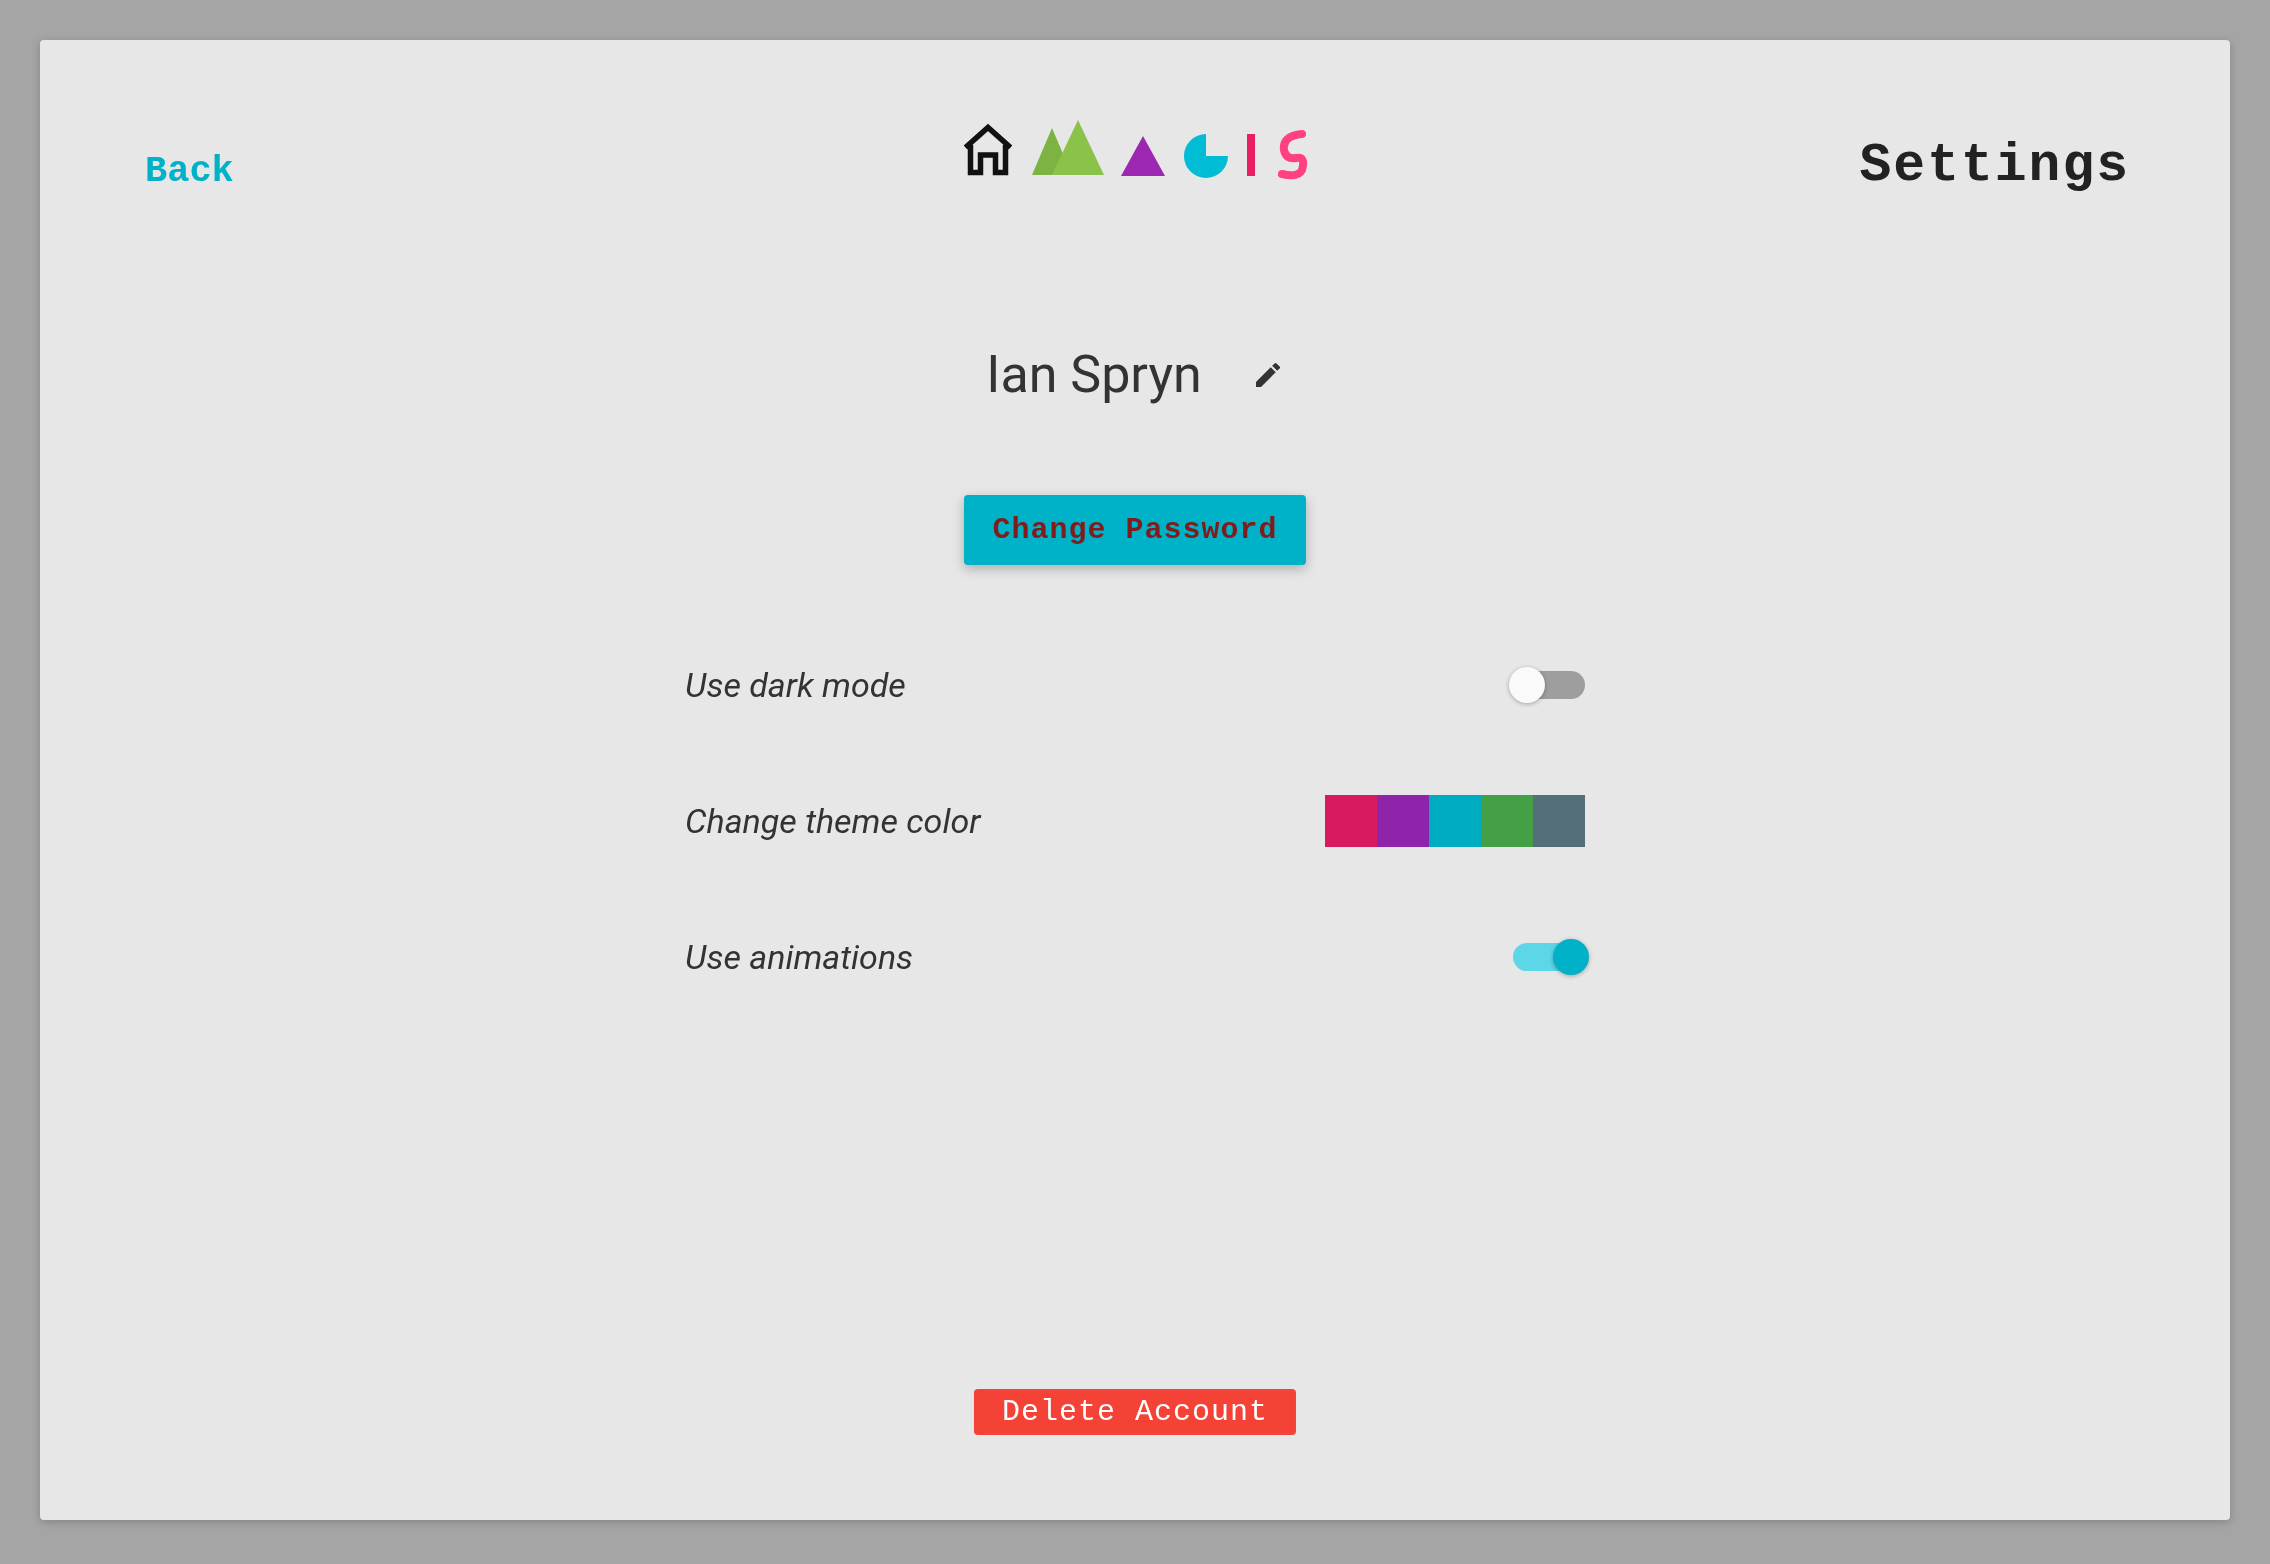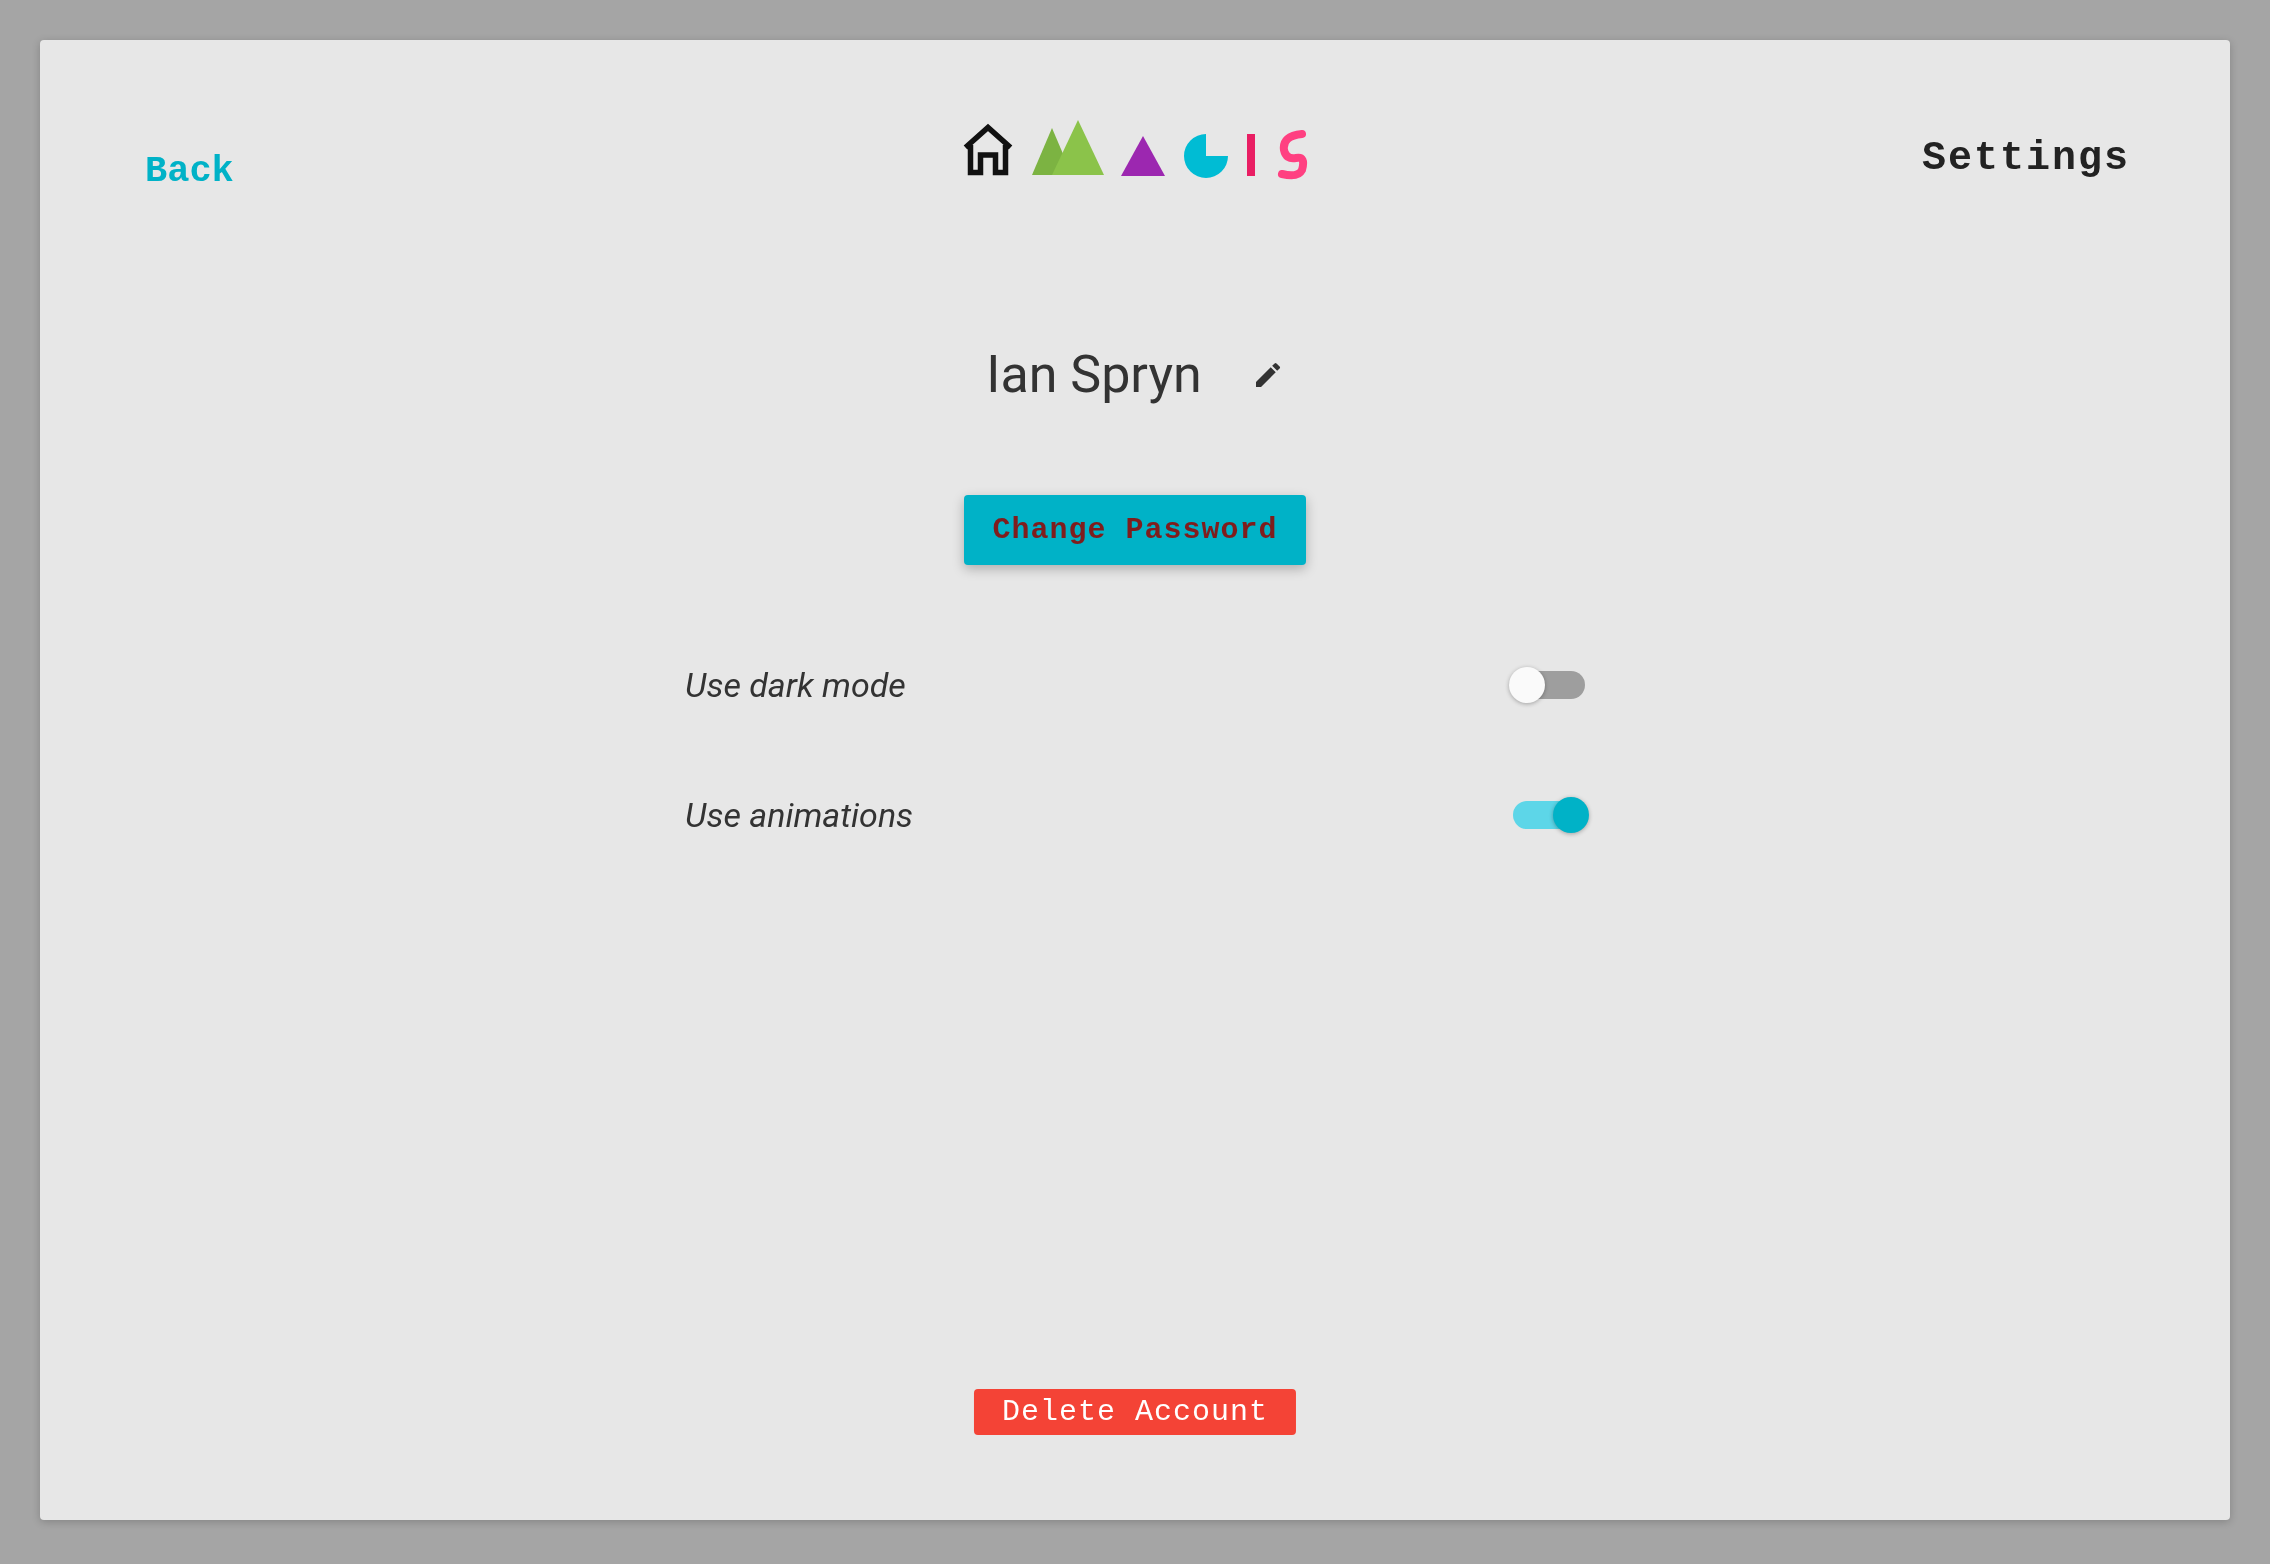--- a/index.html
+++ b/index.html
@@ -51,21 +51,21 @@
     .logo-item {
       display: block;
     }
 
     .page-title {
       position: absolute;
       top: 96px;
       right: 100px;
       font-family: 'Courier New', monospace;
       font-weight: bold;
-      font-size: 40px;
+      font-size: 53px;
       color: #222;
       letter-spacing: 2px;
     }
 
     .content {
       display: flex;
       flex-direction: column;
       align-items: center;
       margin-top: 160px;
     }
@@ -242,20 +242,30 @@
     <div class="settings-rows">
 
       <div class="setting-row">
         <span class="setting-label">Use dark mode</span>
         <div class="toggle off">
           <div class="toggle-track"></div>
           <div class="toggle-thumb"></div>
         </div>
       </div>
 
+      <div class="setting-row">
+        <span class="setting-label">Change theme color</span>
+        <div class="color-swatches">
+          <div class="swatch" style="background:#d81b60"></div>
+          <div class="swatch" style="background:#8e24aa"></div>
+          <div class="swatch" style="background:#00acc1"></div>
+          <div class="swatch" style="background:#43a047"></div>
+          <div class="swatch" style="background:#546e7a"></div>
+        </div>
+      </div>
 
       <div class="setting-row">
         <span class="setting-label">Use animations</span>
         <div class="toggle on">
           <div class="toggle-track"></div>
           <div class="toggle-thumb"></div>
         </div>
       </div>
 
     </div>

